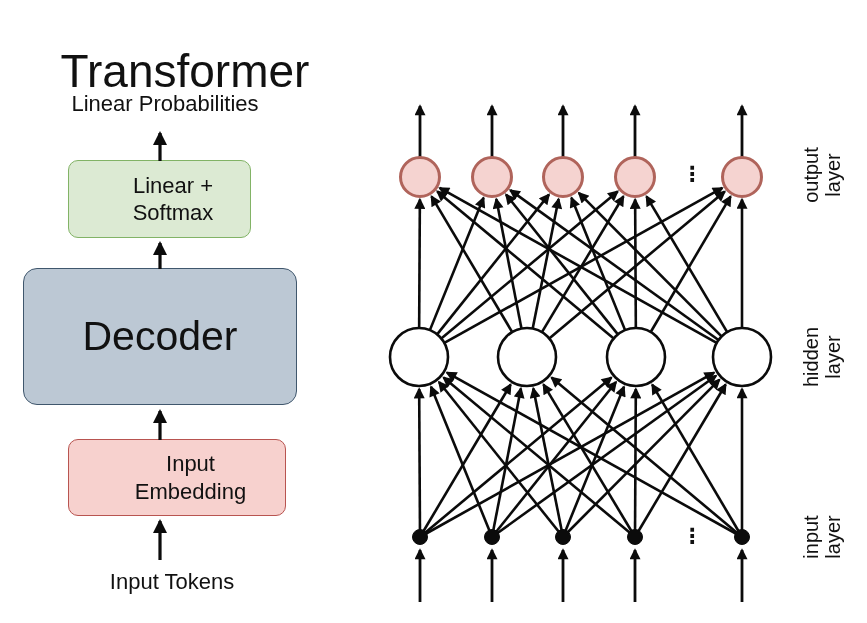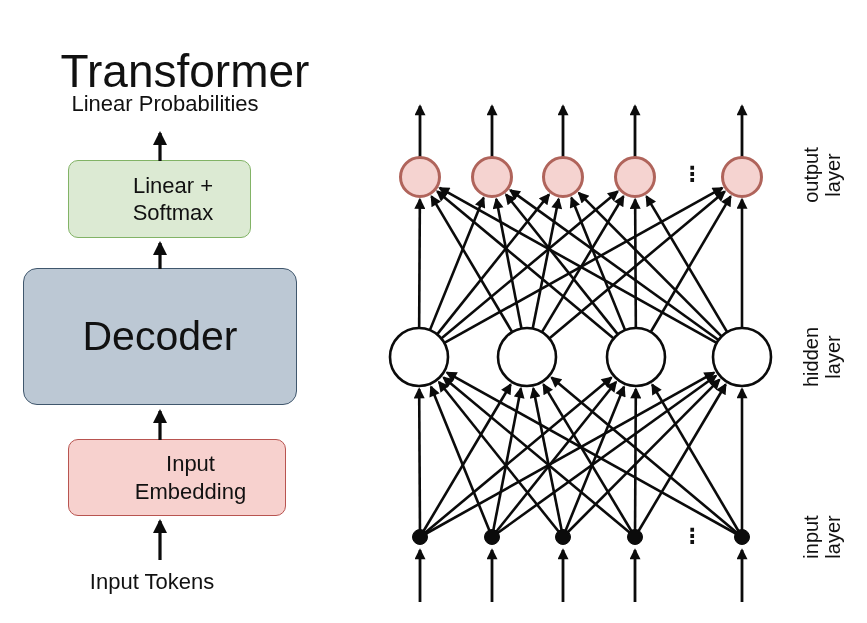--- a/index.html
+++ b/index.html
@@ -45,21 +45,21 @@
   <div class="abs caption txt-layer" style="left:20px; top:91px; width:290px;">Linear Probabilities</div>
 
   <div class="box box-small green-box txt-layer" style="left:68px; top:160px; width:183px; height:78px;">Linear +
 Softmax</div>
 
   <div class="box box-big blue-box txt-layer" style="left:23px; top:268px; width:274px; height:137px;">Decoder</div>
 
   <div class="box box-small pink-box txt-layer" style="left:68px; top:439px; width:218px; height:77px;">Input
 Embedding</div>
 
-  <div class="abs caption txt-layer" style="left:12px; top:569px; width:280px;">Input Tokens</div>
+  <div class="abs caption txt-layer" style="left:32px; top:569px; width:280px;">Input Tokens</div>
 
   <div class="vlabel txt-layer" style="left:757px; top:110px;">output
 layer</div>
   <div class="vlabel txt-layer" style="left:757px; top:292px;">hidden
 layer</div>
   <div class="vlabel txt-layer" style="left:757px; top:472px;">input
 layer</div>
 
   <div class="ellipsis txt-layer" style="left:680px; top:164px;">⋮</div>
   <div class="ellipsis txt-layer" style="left:680px; top:526px;">⋮</div>

